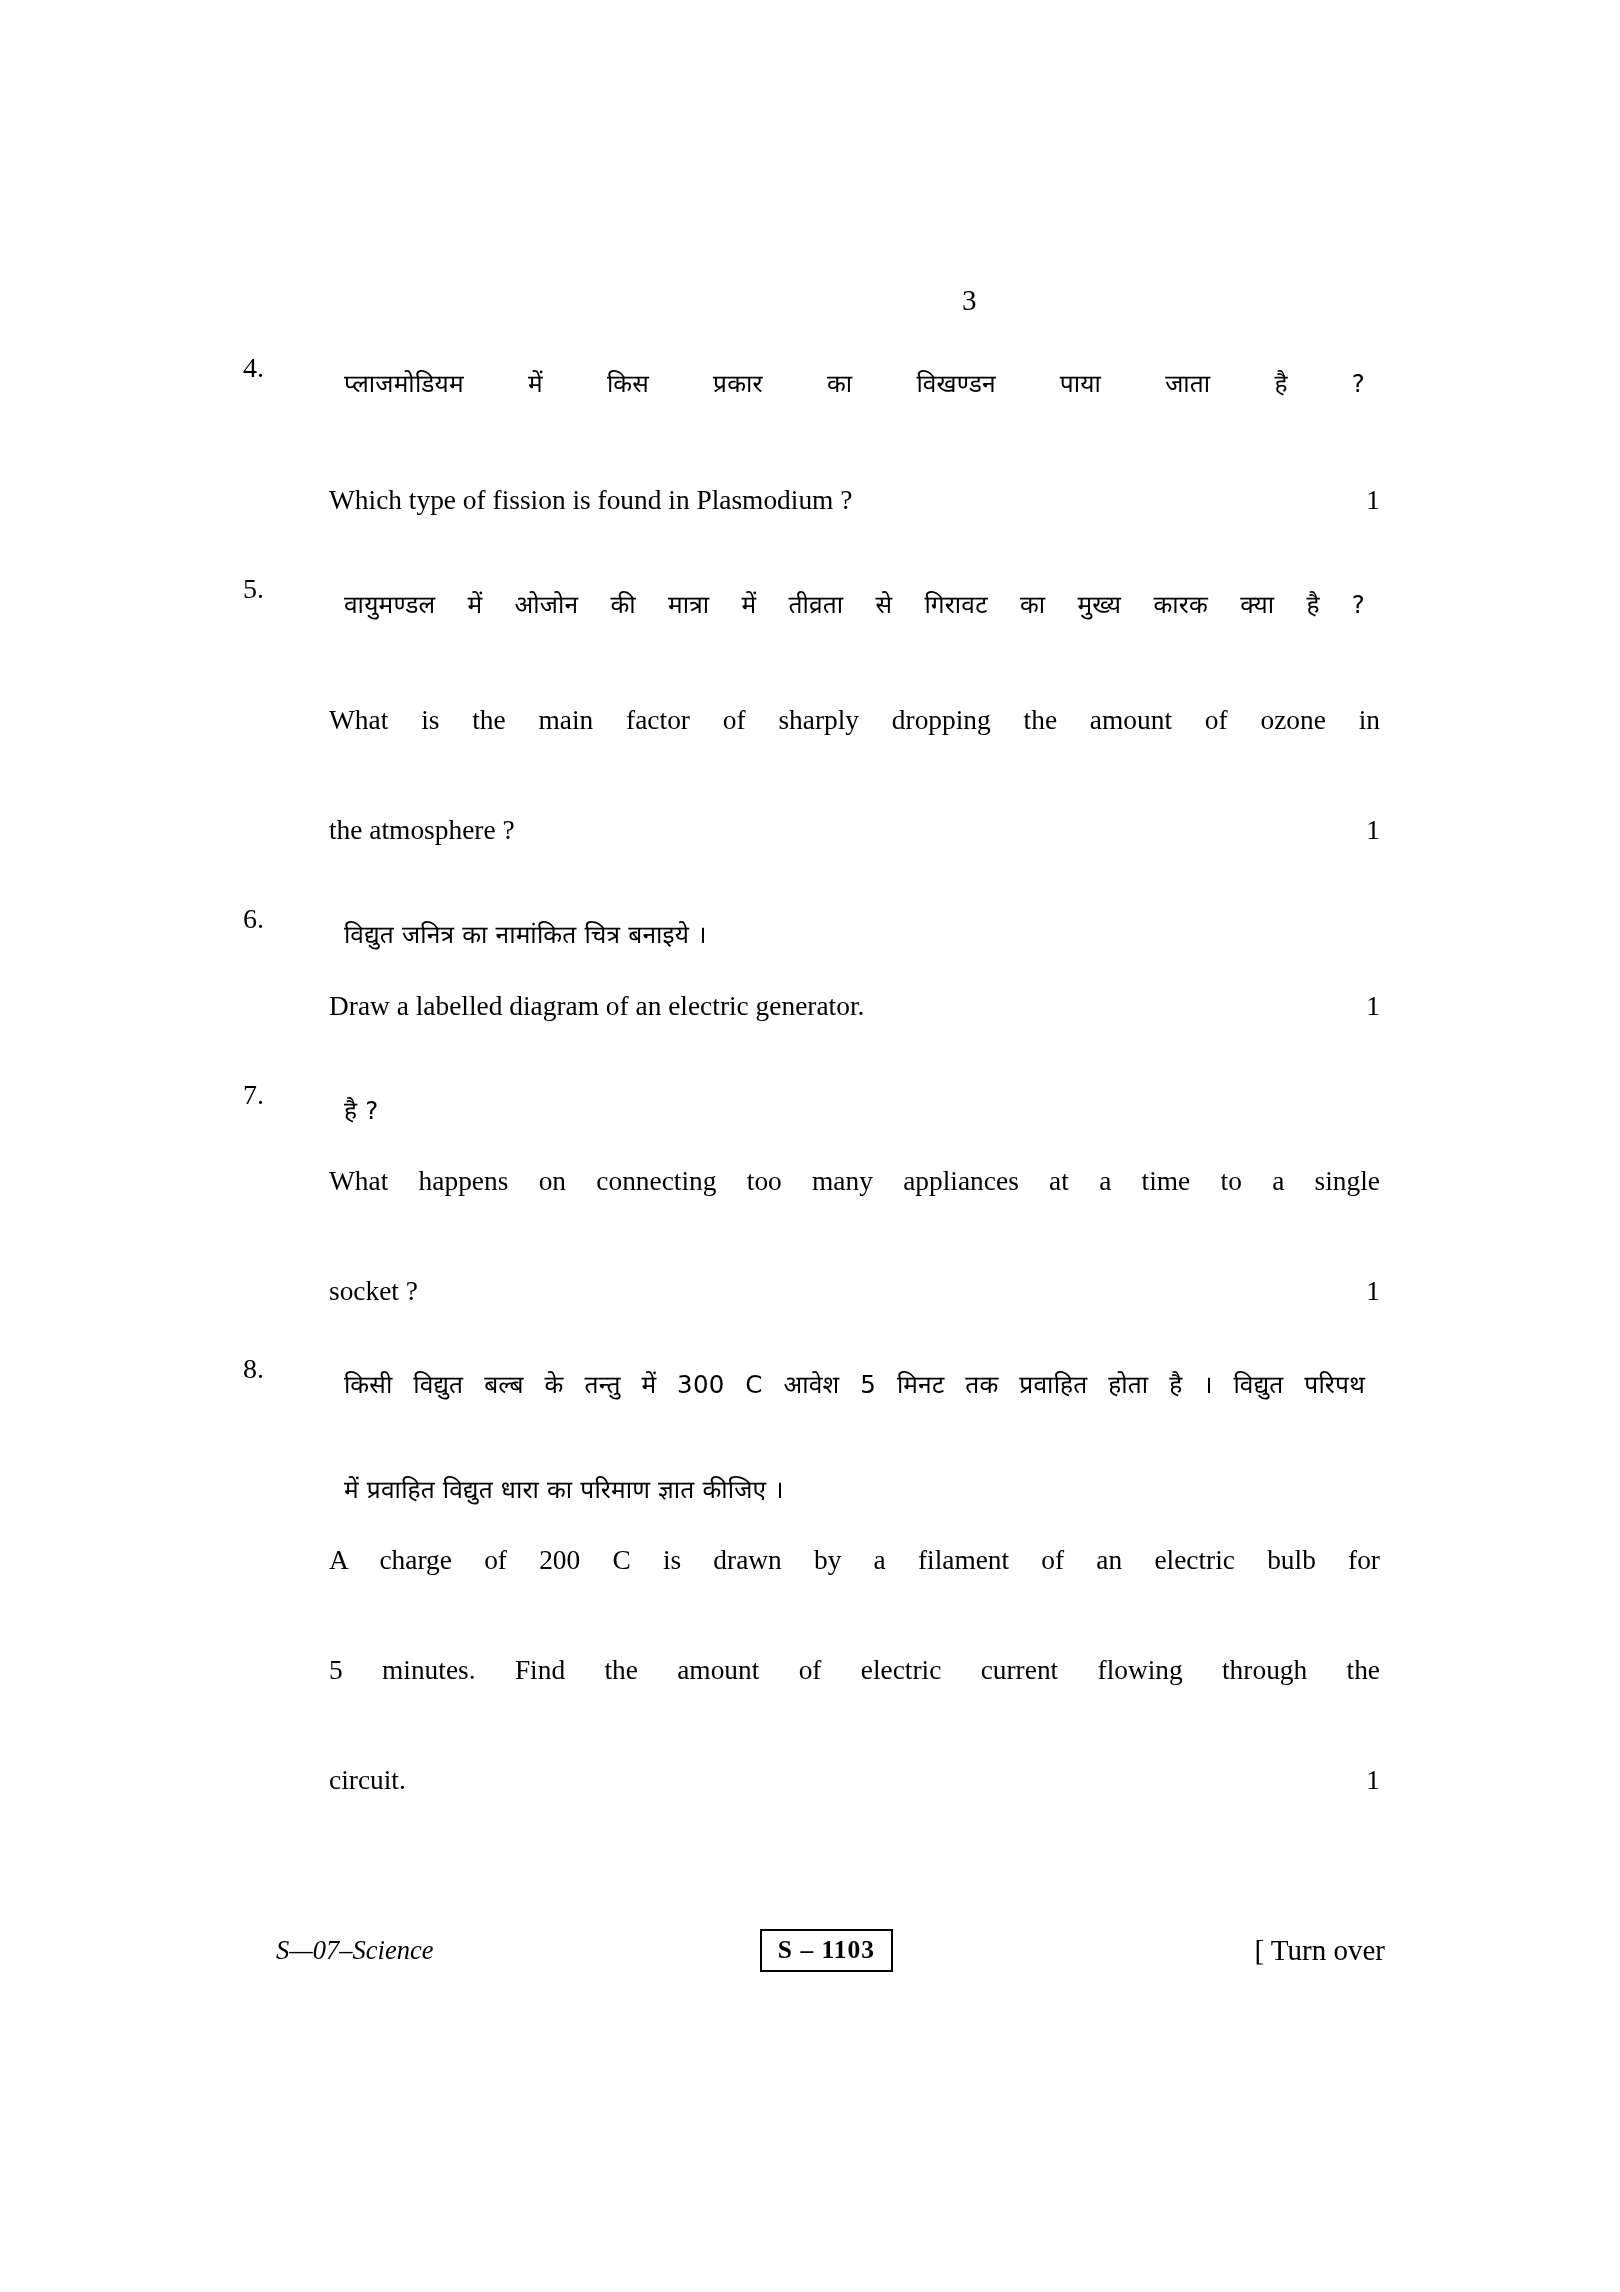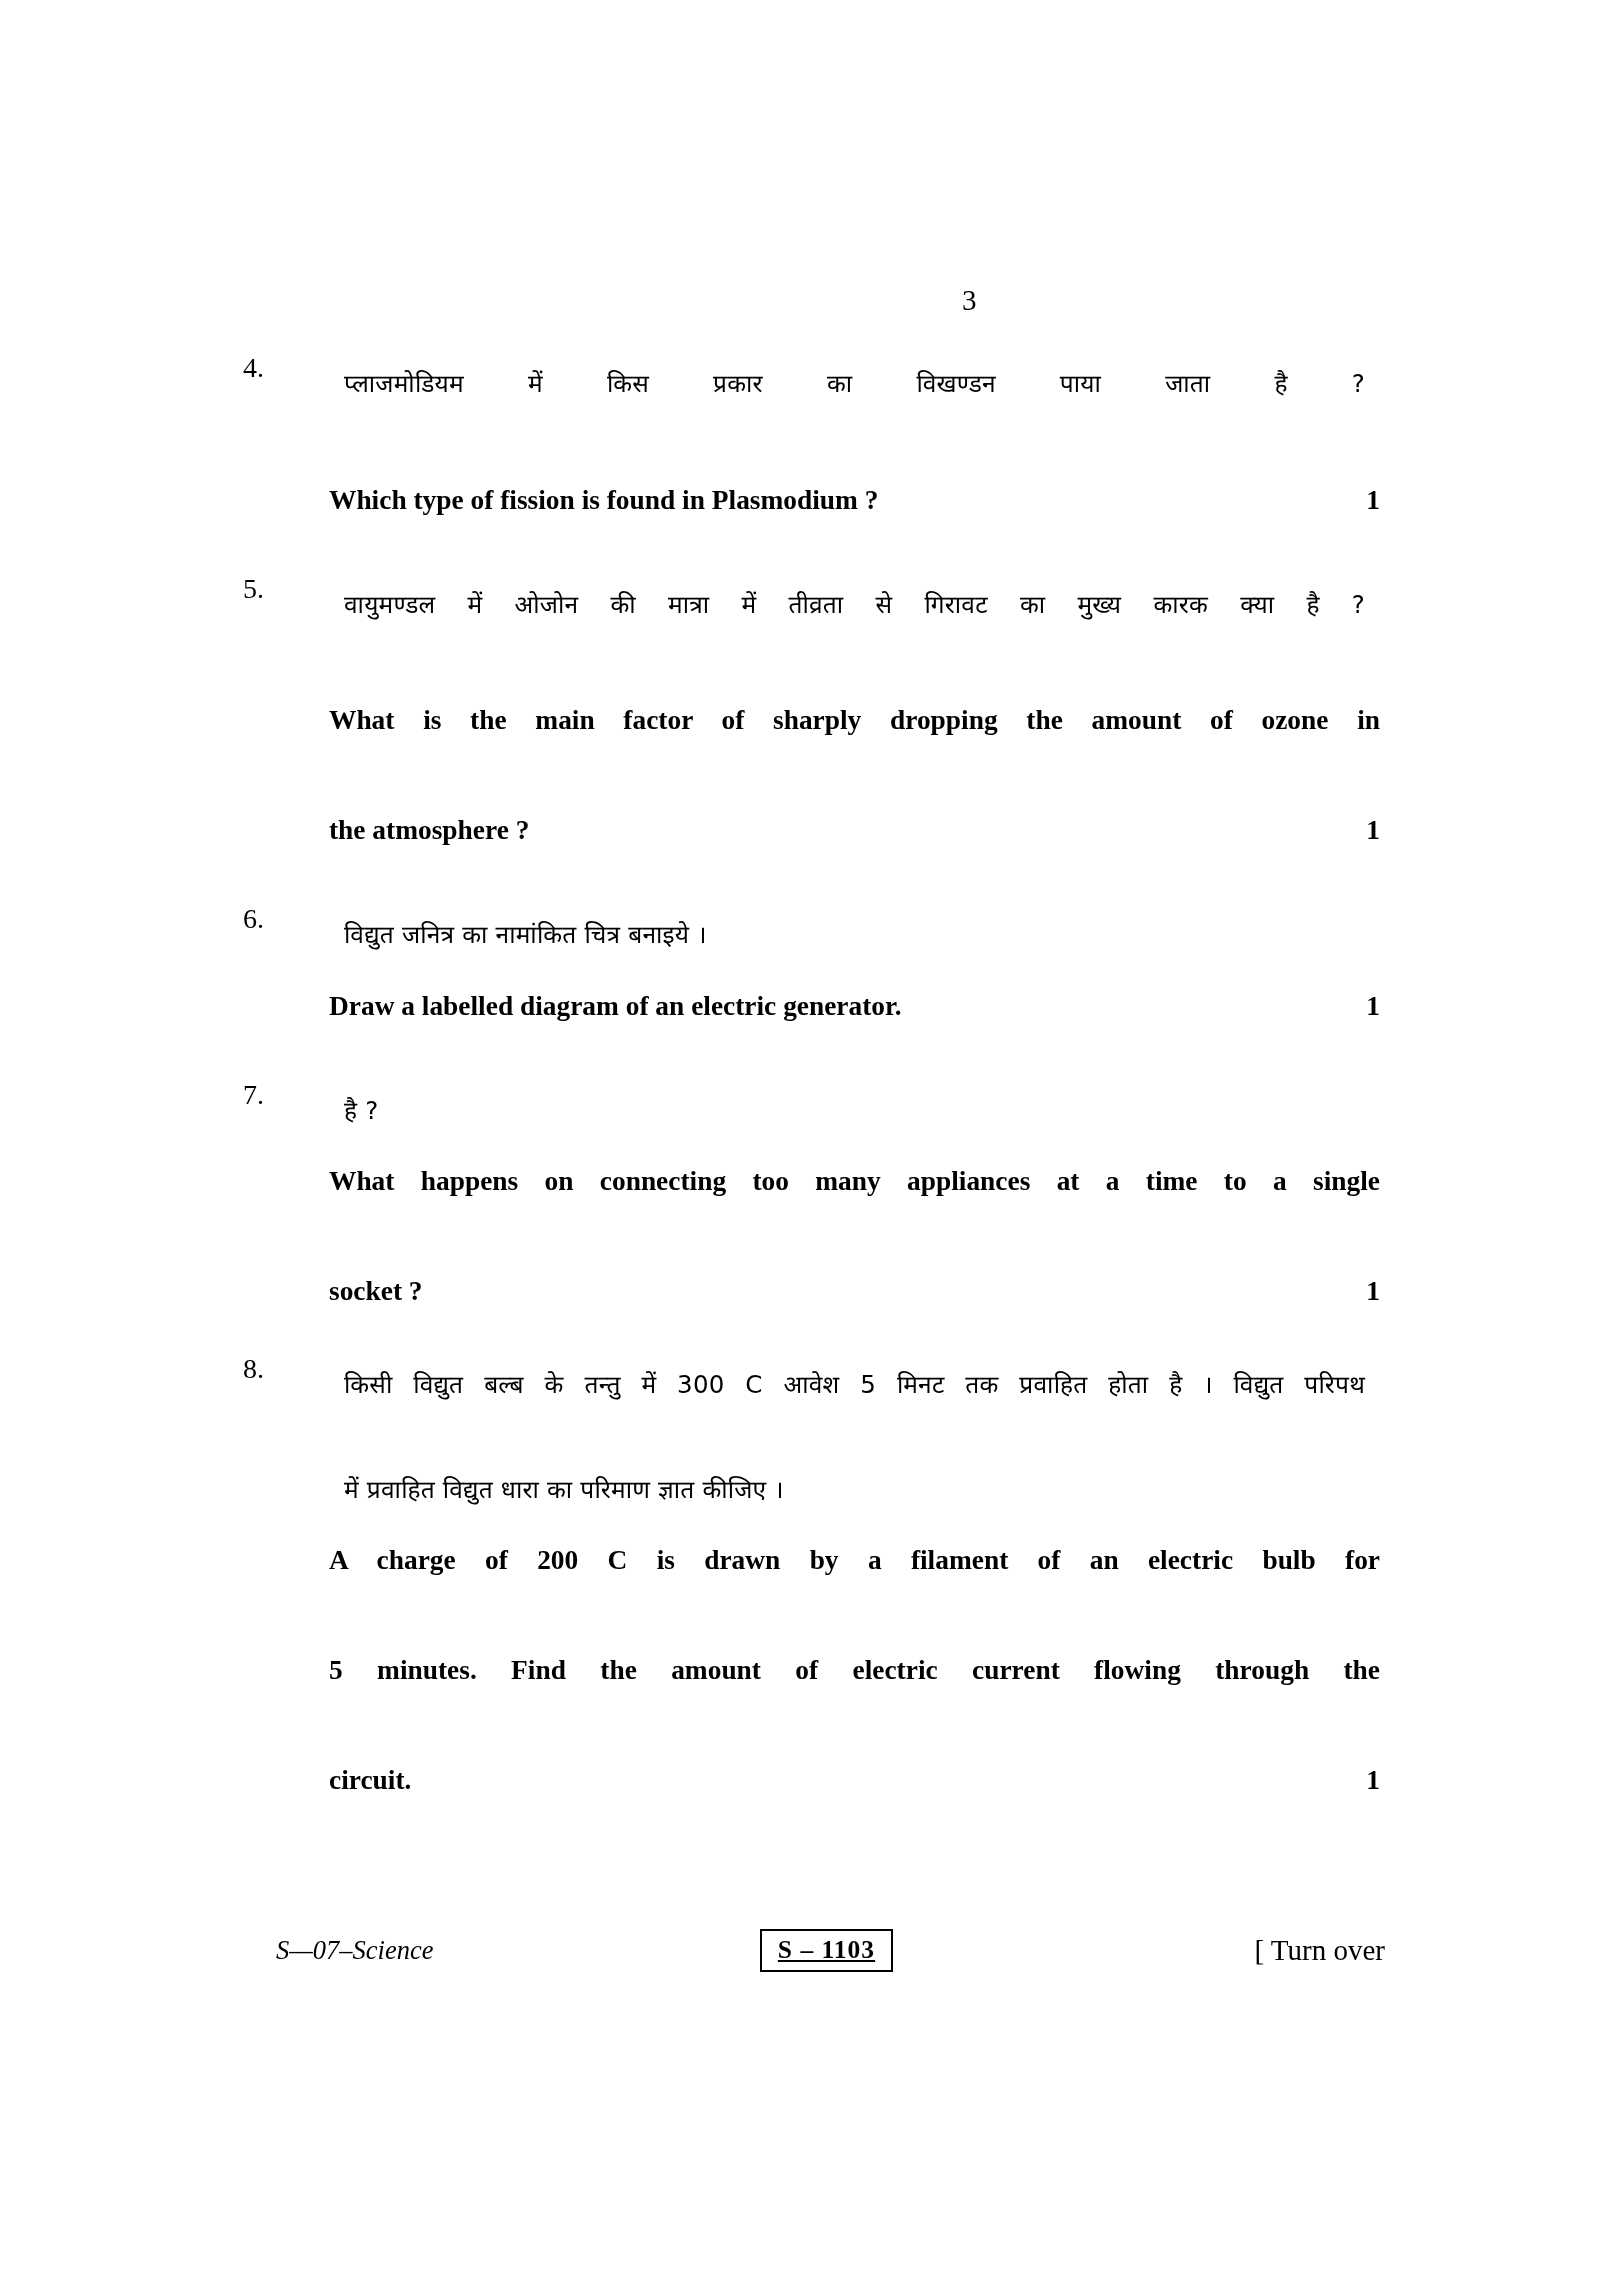--- a/index.html
+++ b/index.html
@@ -60,21 +60,20 @@
     letter-spacing: 0.2px;
     margin: 15px;
   }
   .english-line {
     font-family: "Liberation Serif", "DejaVu Serif", serif;
     font-size: 27.4px;
     line-height: 55px;
     text-align: justify;
     text-justify: inter-word;
     margin: 0;
-    font-weight: bold;
   }
   .english-block {
     margin-top: 21.6px;
   }
   .eng-last {
     display: flex;
     justify-content: space-between;
     align-items: baseline;
   }
   .eng-last .txt { white-space: pre; }
@@ -116,21 +115,20 @@
   .footer-code {
     border: 2px solid #000;
     padding: 3.9px 15.7px 5.9px 15.7px;
     font-family: "Liberation Serif", "DejaVu Serif", serif;
     font-weight: bold;
     font-size: 25.5px;
     letter-spacing: 1px;
     white-space: pre;
     line-height: 29px;
     margin-left: -35px;
-    text-decoration: underline;
   }
   .footer-right {
     font-family: "Liberation Serif", "DejaVu Serif", serif;
     font-size: 29px;
     white-space: pre;
     text-align: center;
   }
 </style>
 </head>
 <body>

